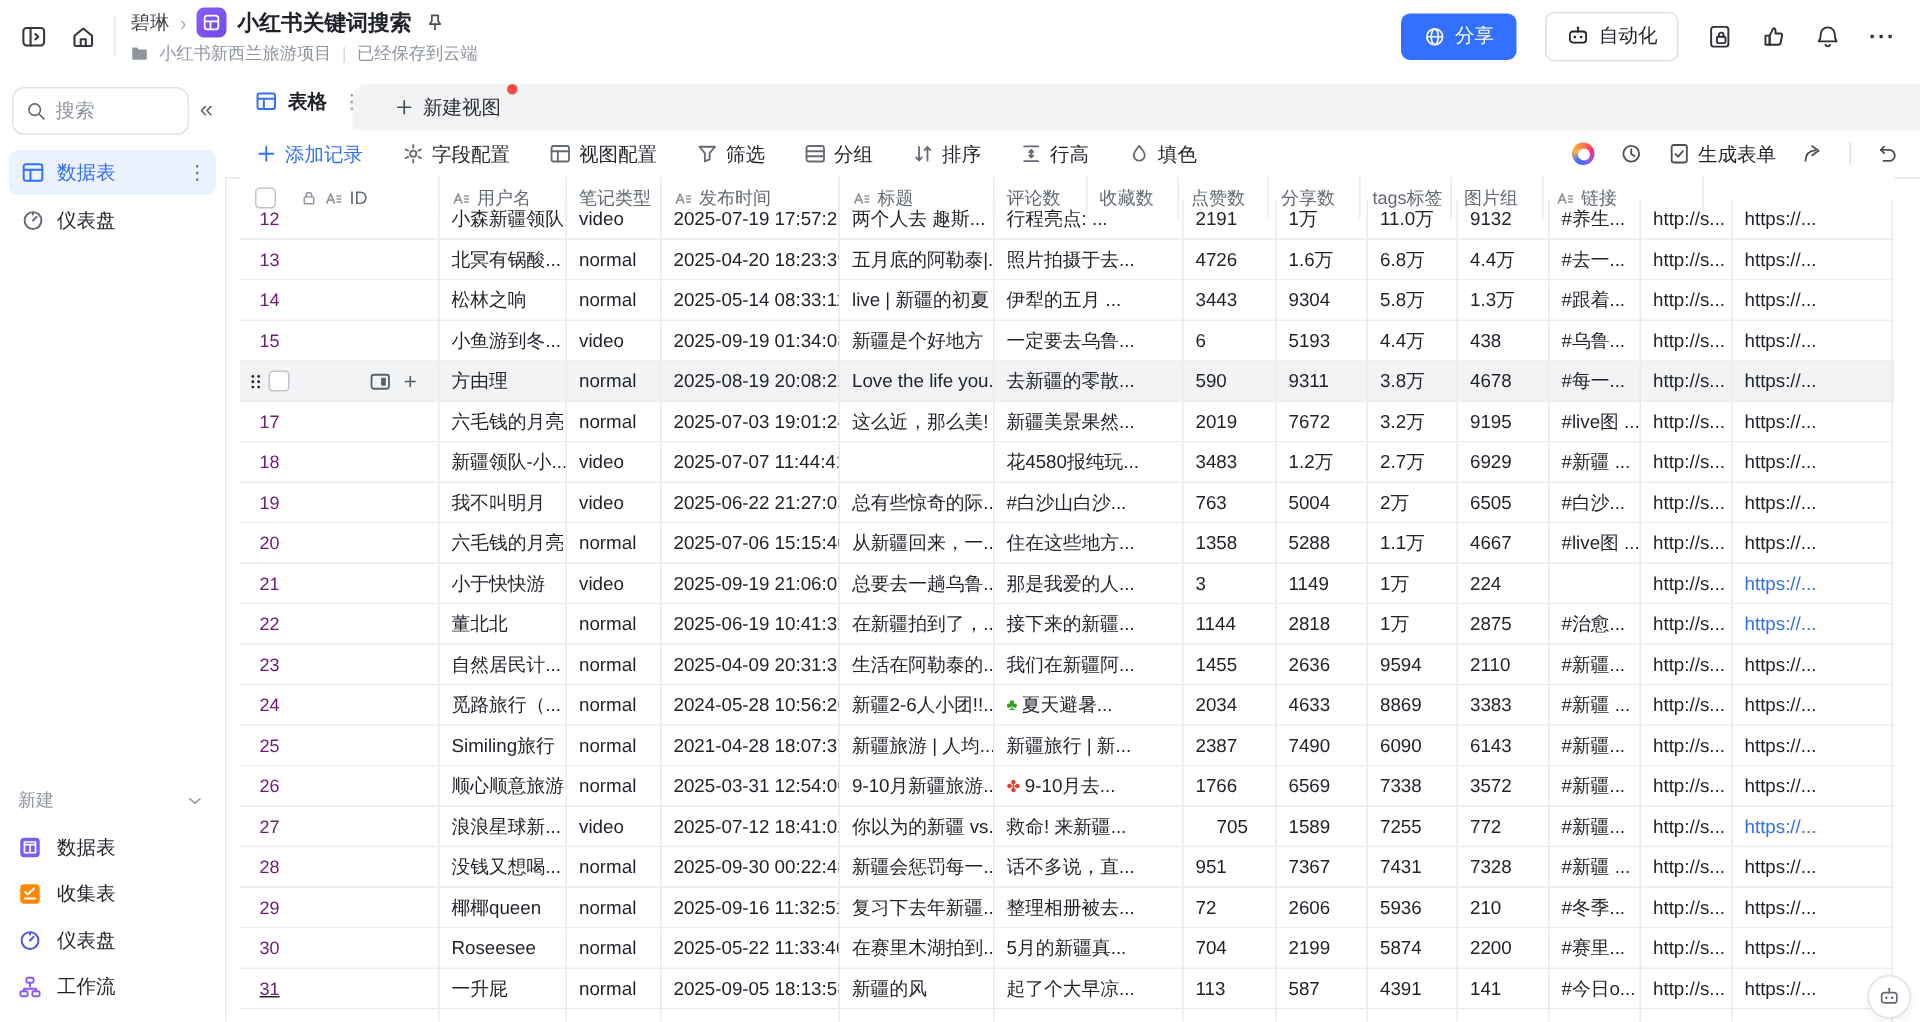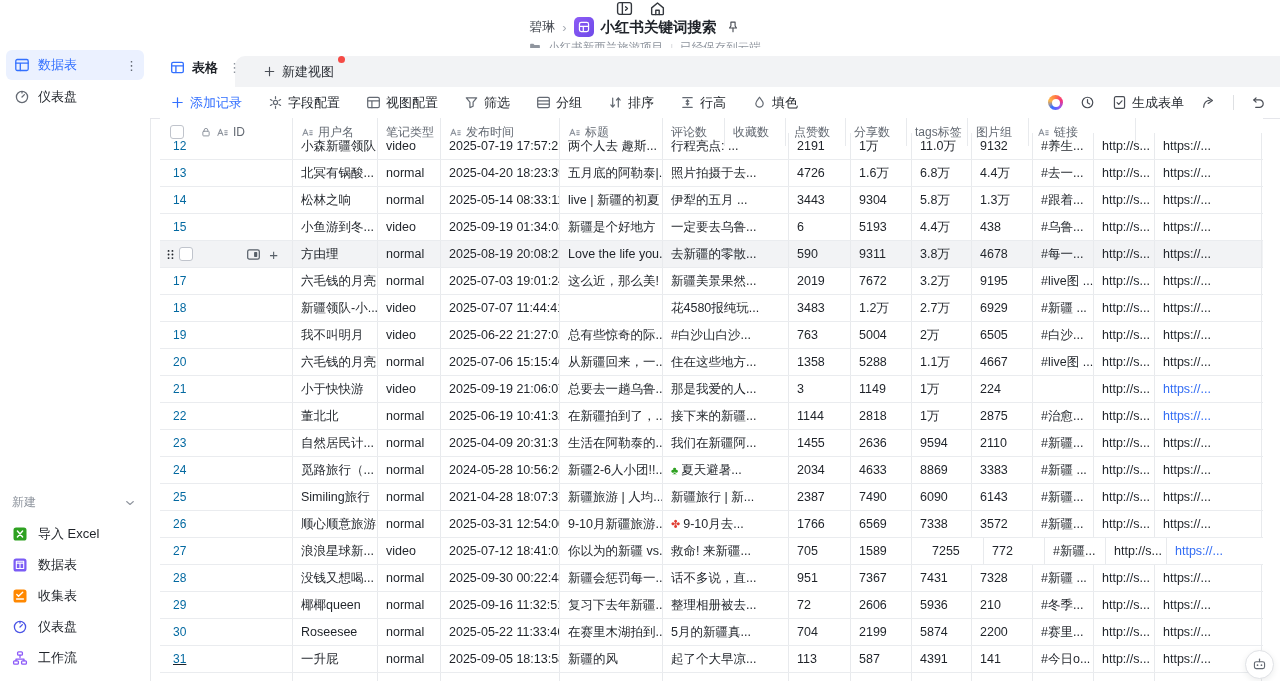--- a/index.html
+++ b/index.html
@@ -2,21 +2,21 @@
 <html><head>
 <meta charset="utf-8">
 <style>
   html,body{margin:0;padding:0;}
   body{width:1280px;height:681px;position:relative;overflow:hidden;background:#fff;
        font-family:"Liberation Sans","DejaVu Sans",sans-serif;color:#1f2329;-webkit-font-smoothing:antialiased;}
   .ic{display:inline-flex;align-items:center;justify-content:center;flex:none;}
   .ic svg{display:block;}
 
   
-  .topbar{position:absolute;left:0;top:0;right:0;height:48px;display:flex;align-items:center;background:#fff;flex-direction:column;}
+  .topbar{position:absolute;left:0;top:0;right:0;height:48px;display:flex;align-items:center;background:#fff;}
   .tb-left{display:flex;align-items:center;gap:16px;padding:0 12px 0 14px;color:#33373d;}
   .tb-div{width:1px;height:26px;background:#e5e6eb;}
   .crumbs{display:flex;flex-direction:column;justify-content:center;gap:3px;padding-left:10px;}
   .crumb1{display:flex;align-items:center;gap:7px;font-size:13px;color:#42464e;}
   .crumb1 .chev{color:#a8adb5;font-size:13px;}
   .appicon{width:20px;height:20px;border-radius:5px;background:linear-gradient(135deg,#8d5cf6,#6e4ae8);display:flex;align-items:center;justify-content:center;}
   .doc-title{font-size:14.5px;font-weight:700;color:#1f2329;}
   .pin{color:#4a4e56;margin-left:2px;}
   .crumb2{display:flex;align-items:center;gap:7px;font-size:11.5px;color:#8f959e;}
   .crumb2 .sep{color:#d8dadd;}
@@ -65,21 +65,21 @@
   .thead{display:flex;height:28px;border-bottom:1px solid #dee0e3;color:#646a73;font-size:12px;}
   .th{flex:none;display:flex;align-items:center;gap:4px;padding:0 4px 0 8px;border-right:1px solid #e8eaed;
       overflow:hidden;white-space:nowrap;box-sizing:border-box;cursor:pointer;}
   .th .ic{color:#8f959e;}
   .tr{display:flex;height:27px;border-bottom:1px solid #eaecef;box-sizing:border-box;background:#fff;}
   .tr.hovered{background:#f2f3f5;}
   .tr.hovered .td{background:#f2f3f5;}
   .td{flex:none;display:flex;align-items:center;padding:0 4px 0 8px;border-right:1px solid #e8eaed;
       overflow:hidden;white-space:nowrap;box-sizing:border-box;color:#1f2329;cursor:default;}
   .td.c-link.blue{color:#336df4;}
-  .rownum{color:#0369a1;font-size:12px;padding-left:5px;}
+  .rownum{color:#701a75;font-size:12px;padding-left:5px;}
   .cbx{width:12px;height:12px;border:1px solid #c0c4cc;border-radius:3px;background:#fff;flex:none;display:inline-block;}
   .rowtools{margin-left:auto;display:flex;align-items:center;gap:8px;padding-right:10px;color:#586069;}
   .plus-sm{font-size:15px;color:#586069;line-height:1;}
   .pfx{margin-right:3px;font-size:11px;}
   .tr.filler{height:10px;border-bottom:none;}
 
   
   .helper{position:absolute;right:6px;bottom:2px;width:27px;height:27px;border-radius:50%;background:#fff;
           border:1px solid #e0e2e6;box-shadow:0 2px 6px rgba(31,35,41,.08);display:flex;align-items:center;justify-content:center;color:#646a73;cursor:pointer;}
 </style>
@@ -172,20 +172,32 @@
       <svg viewBox="0 0 16 16" width="17" height="17" fill="none" stroke="currentColor" stroke-width="1.2" stroke-linecap="round" stroke-linejoin="round">
           <path d="M8 2.1a4.4 4.4 0 0 1 4.4 4.4c0 2.6.6 3.7 1.2 4.4H2.4c.6-.7 1.2-1.8 1.2-4.4A4.4 4.4 0 0 1 8 2.1z"></path>
           <path d="M6.6 13.1a1.5 1.5 0 0 0 2.8 0"></path>
         </svg>
     </span>
     <span class="more-dots">···</span>
   </div>
 </div>
 
 <div class="sidebar">
+  <div class="search-row">
+    <div class="search-box">
+      <span class="ic">
+        <svg viewBox="0 0 16 16" width="14" height="14" fill="none" stroke="#646a73" stroke-width="1.3" stroke-linecap="round">
+            <circle cx="7" cy="7" r="4.4"></circle>
+            <path d="M10.4 10.4 14 14"></path>
+          </svg>
+      </span>
+      <span>搜索</span>
+    </div>
+    <span class="collapse">«</span>
+  </div>
   <div id="nav-list">
       <div class="nav-item active">
         <span class="ic">
           <svg viewBox="0 0 16 16" width="16" height="16" fill="none" stroke="#3370ff" stroke-width="1.3" stroke-linecap="round" stroke-linejoin="round">
             <rect x="1.8" y="2.5" width="12.4" height="11" rx="1.5"></rect>
             <path d="M1.8 6.2h12.4M6.3 6.2v7.3"></path>
           </svg>
         </span>
         <span class="lbl">数据表</span>
         <span class="vmenu">⋮</span>
@@ -203,29 +215,20 @@
   <div class="create">
     <div class="create-head">
       <span>新建</span>
       <span class="ic">
         <svg viewBox="0 0 16 16" width="12" height="12" fill="none" stroke="#8f959e" stroke-width="1.4" stroke-linecap="round" stroke-linejoin="round">
             <path d="M3.5 6 8 10l4.5-4"></path>
           </svg>
       </span>
     </div>
     <div id="create-list">
-        <div class="create-item">
-          <span class="ic">
-            <svg viewBox="0 0 16 16" width="16" height="16" fill="none" stroke="currentColor" stroke-width="1.3" stroke-linecap="round" stroke-linejoin="round">
-              <rect x="1.5" y="1.5" width="13" height="13" rx="2.6" fill="#2EA121" stroke="none"></rect>
-              <path d="M5.4 5l5.2 6M10.6 5 5.4 11" stroke="#fff" stroke-width="1.4"></path>
-            </svg>
-          </span>
-          <span>导入 Excel</span>
-        </div>
         <div class="create-item">
           <span class="ic">
             <svg viewBox="0 0 16 16" width="16" height="16" fill="none" stroke="currentColor" stroke-width="1.3" stroke-linecap="round" stroke-linejoin="round">
               <rect x="1.5" y="1.5" width="13" height="13" rx="2.6" fill="#7B5CF5" stroke="none"></rect>
               <path d="M4.3 6.1h7.4M8 6.1v5.4M4.3 4.3v7.2h7.4V4.3z" stroke="#fff" stroke-width="1.1"></path>
             </svg>
           </span>
           <span>数据表</span>
         </div>
         <div class="create-item">
@@ -1133,27 +1136,27 @@
         </div>
         <div class="td c-time" style="width: 119px;">
           <span>2025-07-12 18:41:02</span>
         </div>
         <div class="td c-title" style="width: 103px;">
           <span>你以为的新疆 vs...</span>
         </div>
         <div class="td c-content" style="width: 126px;">
           <span>救命! 来新疆...</span>
         </div>
-        <div class="td c-comments" style="width: 62px;">
+        <div class="td c-comments" style="width: 62px; justify-content: center;">
           <span>705</span>
         </div>
         <div class="td c-collects" style="width: 61px;">
           <span>1589</span>
         </div>
-        <div class="td c-likes" style="width: 60px; margin-left: 12px;">
+        <div class="td c-likes" style="width: 60px;">
           <span>7255</span>
         </div>
         <div class="td c-shares" style="width: 61px;">
           <span>772</span>
         </div>
         <div class="td c-tags" style="width: 61px;">
           <span>#新疆...</span>
         </div>
         <div class="td c-images" style="width: 61px;">
           <span>http://s...</span>

